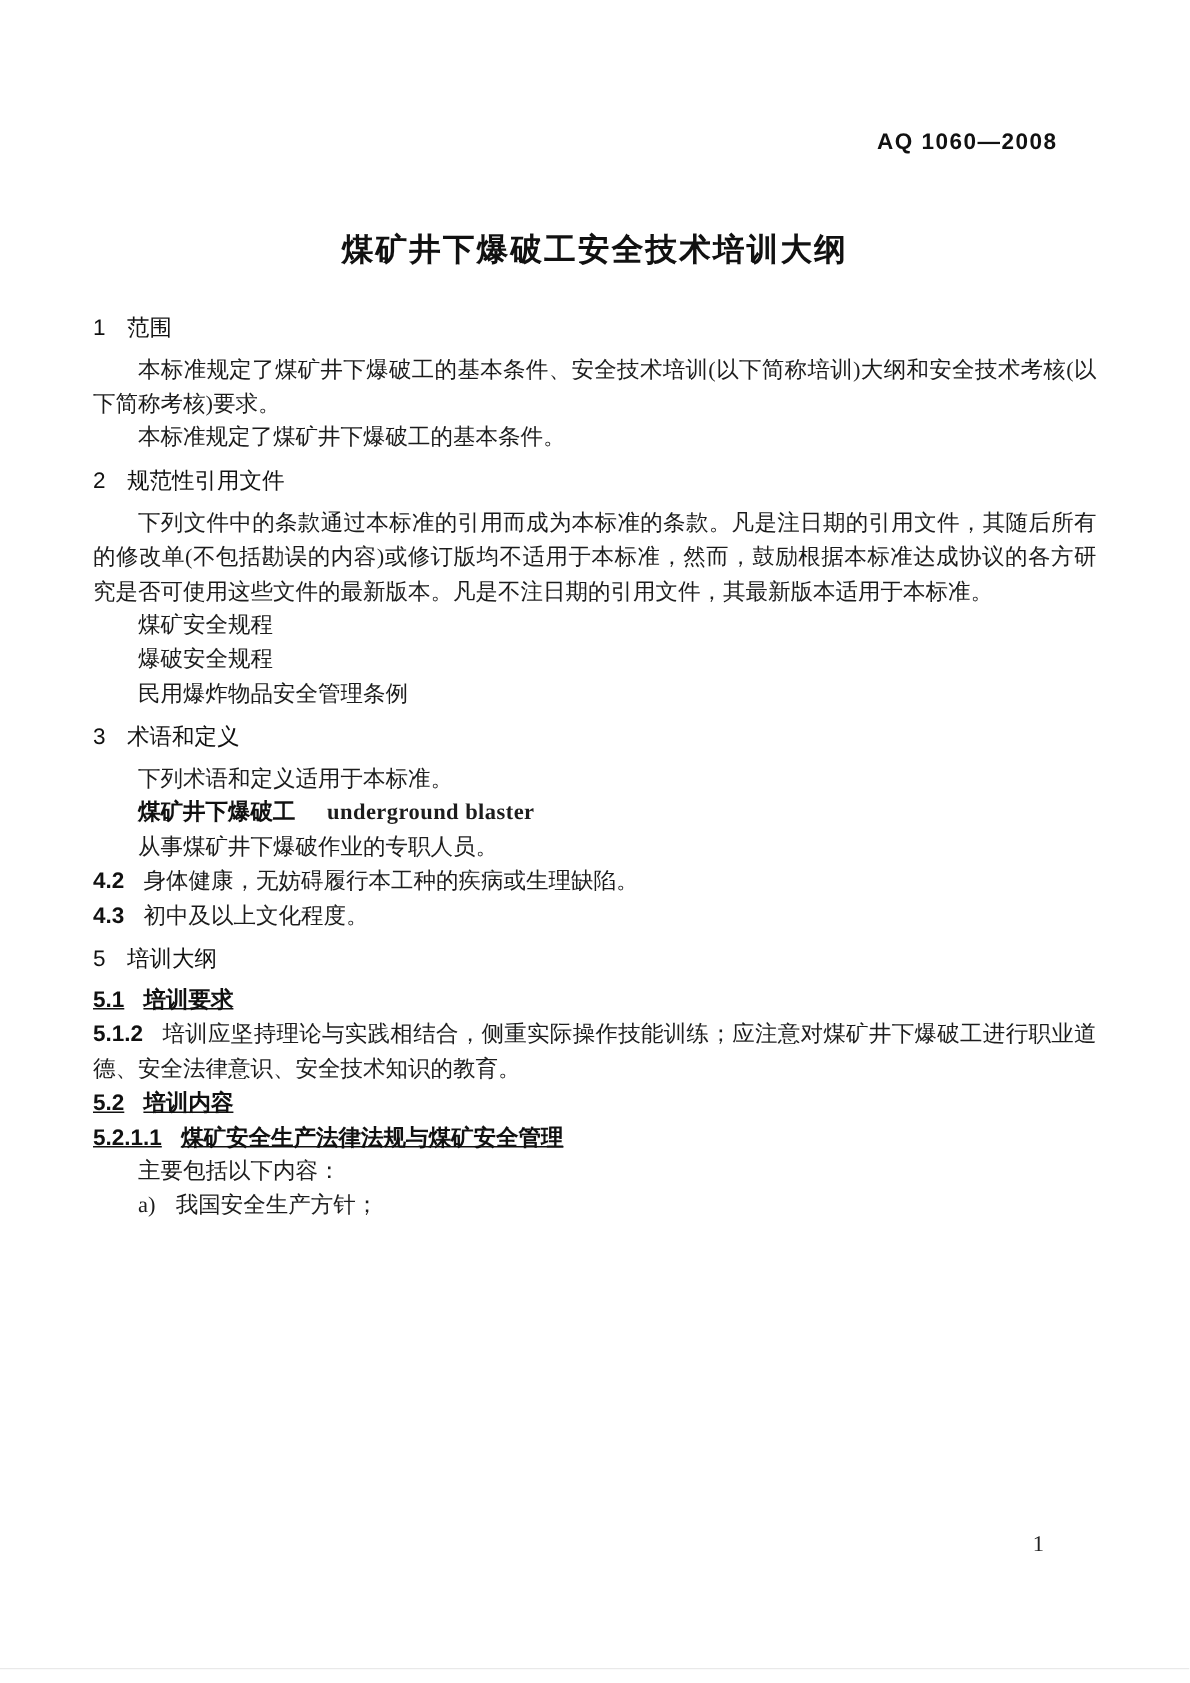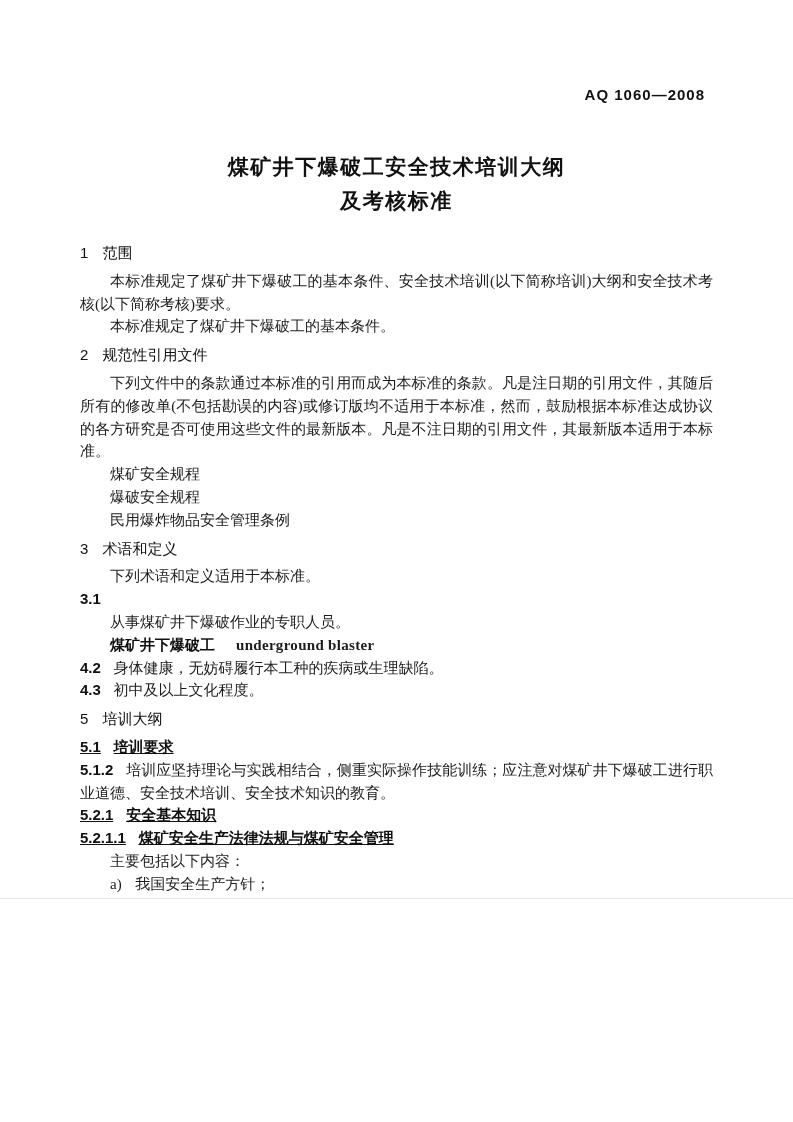--- a/index.html
+++ b/index.html
@@ -3,42 +3,42 @@
 <meta charset="utf-8">
 <style>
   html, body {
     margin: 0;
     padding: 0;
     background: #ffffff;
   }
   .page {
     position: relative;
     width: 793px;
-    height: 899px;
+    height: 1113px;
     background: #ffffff;
     overflow: hidden;
     color: #1c1c1c;
     font-family: "Liberation Serif", "DejaVu Serif", serif;
     font-size: 15px;
     line-height: 22.8px;
     border-bottom: 1px solid #e9e9e9;
     box-sizing: border-box;
   }
   .doc-code {
     position: absolute;
     top: 84px;
     right: 88px;
     font-family: "Liberation Sans", "DejaVu Sans", sans-serif;
     font-weight: bold;
     font-size: 15px;
     letter-spacing: 1px;
     color: #111;
   }
   .content {
-    padding: 0 80px;
+    padding: 0 62px;
   }
   .title {
     margin: 150px 0 24px 0;
     text-align: center;
     font-family: "Liberation Sans", "DejaVu Sans", sans-serif;
     font-weight: bold;
     font-size: 21px;
     line-height: 34px;
     letter-spacing: 1.5px;
     color: #111;
@@ -115,48 +115,46 @@
 <body>
 
 <div class="page">
 
   <div class="doc-code">AQ 1060—2008</div>
 
   <div class="content">
 
     <h1 class="title">
       <span class="title-line">煤矿井下爆破工安全技术培训大纲</span>
-      <span class="title-line">及考核标准</span>
     </h1>
 
     <div class="ch"><span class="ch-num">1</span><span>范围</span></div>
     <p class="para">本标准规定了煤矿井下爆破工的基本条件、安全技术培训(以下简称培训)大纲和安全技术考核(以下简称考核)要求。</p>
     <p class="para">本标准规定了煤矿井下爆破工的基本条件。</p>
 
     <div class="ch"><span class="ch-num">2</span><span>规范性引用文件</span></div>
     <p class="para">下列文件中的条款通过本标准的引用而成为本标准的条款。凡是注日期的引用文件，其随后所有的修改单(不包括勘误的内容)或修订版均不适用于本标准，然而，鼓励根据本标准达成协议的各方研究是否可使用这些文件的最新版本。凡是不注日期的引用文件，其最新版本适用于本标准。</p>
     <p class="indent-line">煤矿安全规程</p>
     <p class="indent-line">爆破安全规程</p>
     <p class="indent-line">民用爆炸物品安全管理条例</p>
 
     <div class="ch"><span class="ch-num">3</span><span>术语和定义</span></div>
     <p class="para">下列术语和定义适用于本标准。</p>
-    <p class="clause"><span class="cnum">3.1</span></p>
+    <p class="indent-line term"><span class="term-cn">煤矿井下爆破工</span><span class="term-en">underground blaster</span></p>
     <p class="indent-line">从事煤矿井下爆破作业的专职人员。</p>
-    <p class="indent-line term"><span class="term-cn">煤矿井下爆破工</span><span class="term-en">underground blaster</span></p>
 
     <p class="clause"><span class="cnum">4.2</span><span>身体健康，无妨碍履行本工种的疾病或生理缺陷。</span></p>
     <p class="clause"><span class="cnum">4.3</span><span>初中及以上文化程度。</span></p>
 
     <div class="ch"><span class="ch-num">5</span><span>培训大纲</span></div>
 
     <p class="sh"><span class="cnum">5.1</span><span>培训要求</span></p>
-    <p class="clause"><span class="cnum">5.1.2</span><span>培训应坚持理论与实践相结合，侧重实际操作技能训练；应注意对煤矿井下爆破工进行职业道德、安全技术培训、安全技术知识的教育。</span></p>
+    <p class="clause"><span class="cnum">5.1.2</span><span>培训应坚持理论与实践相结合，侧重实际操作技能训练；应注意对煤矿井下爆破工进行职业道德、安全法律意识、安全技术知识的教育。</span></p>
 
-    <p class="sh"><span class="cnum">5.2.1</span><span>安全基本知识</span></p>
+    <p class="sh"><span class="cnum">5.2</span><span>培训内容</span></p>
     <p class="sh"><span class="cnum">5.2.1.1</span><span>煤矿安全生产法律法规与煤矿安全管理</span></p>
 
     <p class="para">主要包括以下内容：</p>
     <p class="list-item"><span class="li-label">a)</span><span>我国安全生产方针；</span></p>
 
   </div>
 
   <div class="page-num">1</div>
 
 </div>

